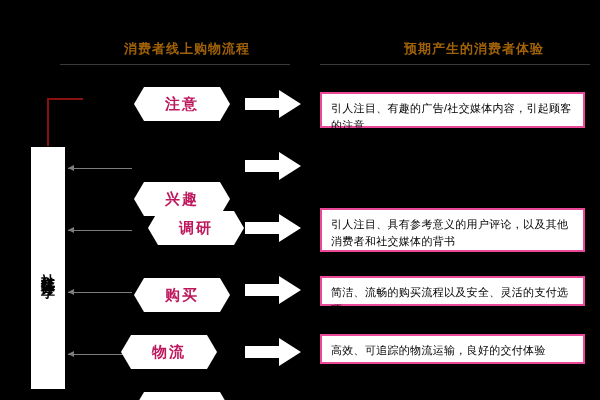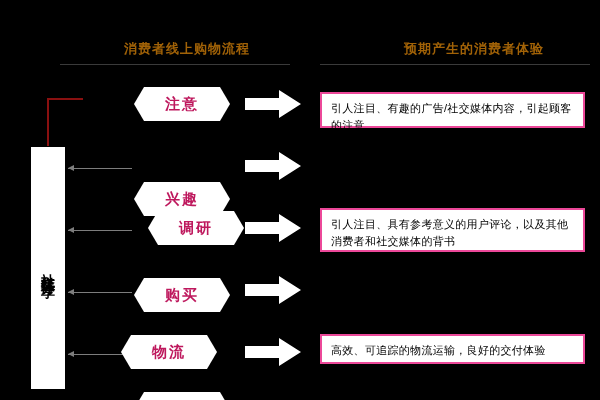--- a/index.html
+++ b/index.html
@@ -142,20 +142,21 @@
   <div class="stage-box" style="left:148px;top:211px;">
     <span>调研</span>
   </div>
   <div class="arrow" style="left:245px;top:214px;"></div>
   <div class="desc" style="left:320px;top:208px;width:265px;height:44px;">引人注目、具有参考意义的用户评论，以及其他消费者和社交媒体的背书</div>
 
   <div class="stage-box" style="left:134px;top:278px;">
     <span>购买</span>
   </div>
   <div class="arrow" style="left:245px;top:276px;"></div>
+  <div class="desc" style="left:320px;top:276px;width:265px;height:30px;">简洁、流畅的购买流程以及安全、灵活的支付选项</div>
 
   <div class="stage-box" style="left:121px;top:335px;">
     <span>物流</span>
   </div>
   <div class="arrow" style="left:245px;top:338px;"></div>
   <div class="desc" style="left:320px;top:334px;width:265px;height:30px;">高效、可追踪的物流运输，良好的交付体验</div>
 
   <div class="stage-box" style="left:134px;top:392px;height:18px;clip-path:polygon(10px 0,86px 0,96px 17px,86px 18px,10px 18px,0 17px);"></div>
 
 </div>

